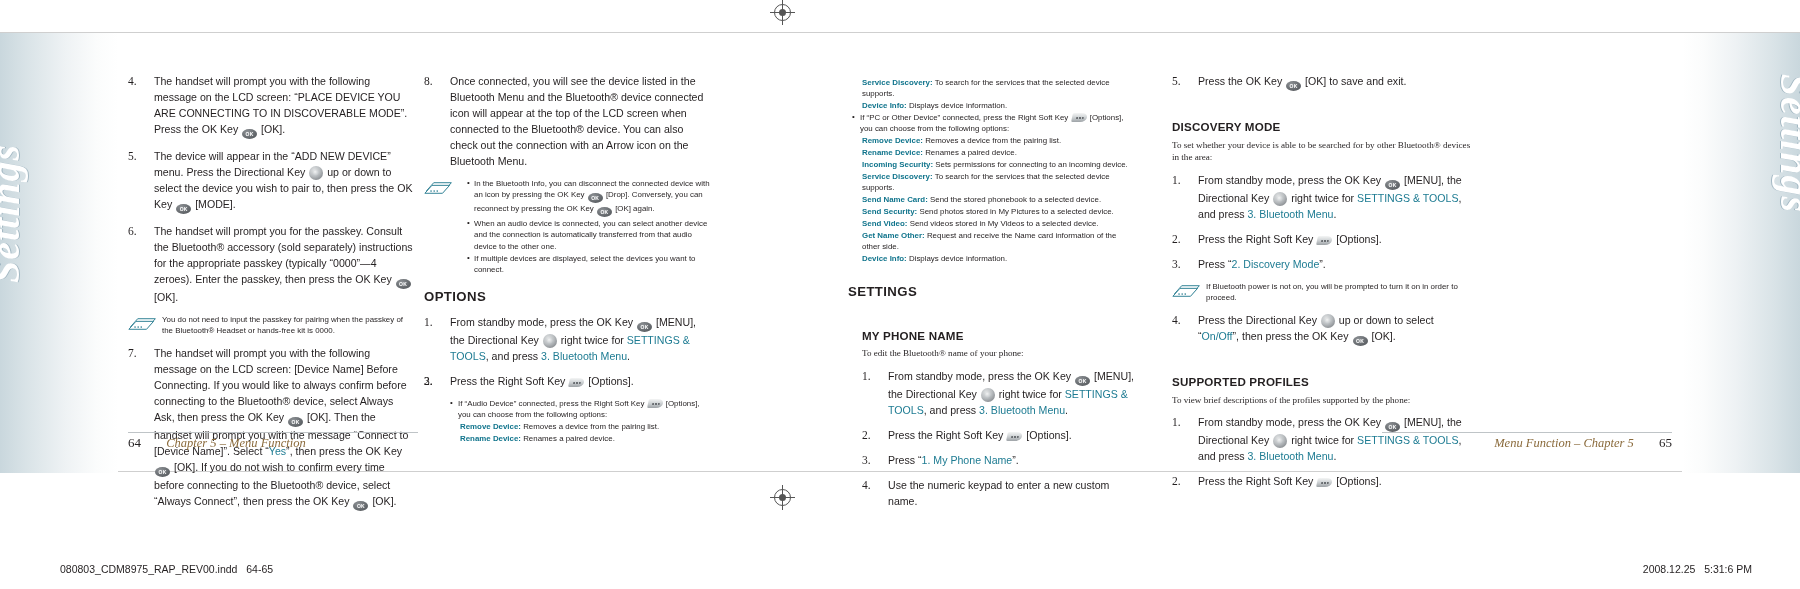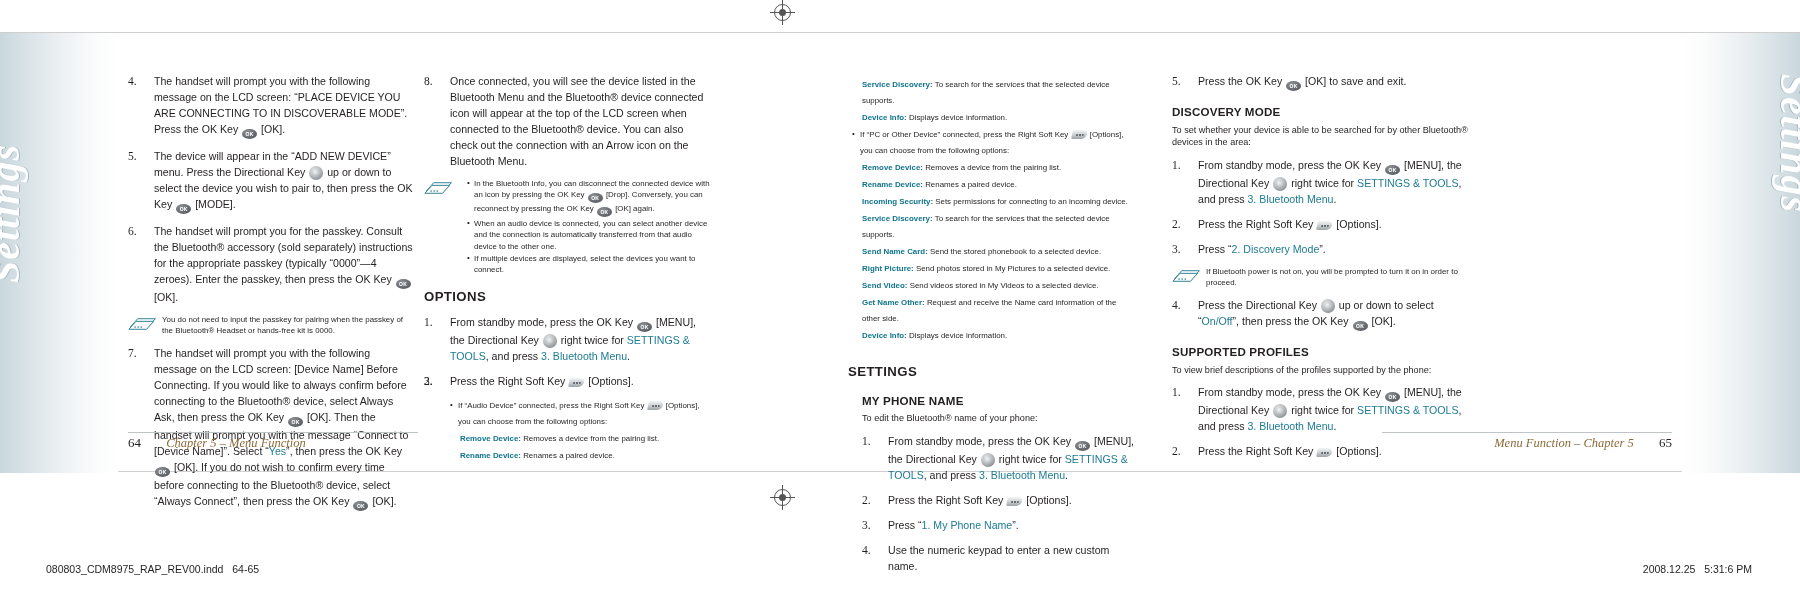--- a/index.html
+++ b/index.html
@@ -112,27 +112,28 @@
     letter-spacing: .4px;
     color: #231f20;
     margin: 14px 0 9px 0;
   }
   h4.sub {
     font-family: "Liberation Sans", sans-serif;
     font-weight: bold;
     font-size: 11.6px;
     letter-spacing: .2px;
     color: #231f20;
-    margin: 13px 0 4px 0;
+    margin: 28px 0 4px 0;
   }
   p.lead {
     margin: 0 0 8px 0;
     font-size: 9.1px;
     line-height: 12.6px;
     color: #231f20;
+    font-family: Liberation Serif, serif;
   }
   .indent-block { padding-left: 14px; }
 
   
   .teal { color: #1d7b92; }
   .teal-b { color: #10748c; font-weight: bold; }
 
   
   .note {
     position: relative;
@@ -143,21 +144,21 @@
     color: #231f20;
   }
   .note ul { margin: 0; padding: 0 0 0 9px; list-style: none; }
   .note ul li { position: relative; padding-left: 7px; margin-bottom: 1px; }
   .note ul li::before {
     content: "•"; position: absolute; left: 0; top: -1px; color: #231f20; font-size: 8px;
   }
   .note-icon { position: absolute; left: 0; top: 1px; width: 30px; height: 18px; }
 
   
-  ul.sublist { margin: 4px 0 0 0; padding: 0; list-style: none; font-size: 7.9px; line-height: 16px; }
+  ul.sublist { margin: 4px 0 0 0; padding: 0; list-style: none; font-size: 7.9px; line-height: 11px; }
   ul.sublist > li { position: relative; padding-left: 8px; margin-bottom: 1px; }
   ul.sublist > li.bulleted::before { content: "•"; position: absolute; left: 0; top: -1px; }
   ul.sublist .defs { padding-left: 10px; }
 
   
   .key-ok, .key-dir, .key-soft {
     display: inline-block; vertical-align: -3px; margin: 0 1px;
   }
   .key-ok {
     width: 15px; height: 10px; border-radius: 50%;
@@ -208,21 +209,21 @@
   }
 
   
   .slug {
     position: absolute;
     font-family: "Liberation Sans", sans-serif;
     font-size: 10.5px;
     color: #231f20;
     white-space: pre;
   }
-  .slug-left  { left: 46px;  bottom: 14px; text-align: right; }
+  .slug-left  { left: 60px;  bottom: 14px; text-align: right; }
   .slug-right { right: 48px; bottom: 14px; }
 </style>
 </head>
 <body>
 
 <div id="page">
 
   <div class="reg-mark" style="left:774px; top:4px;">
       <span class="dot"></span>
     </div>
@@ -341,21 +342,21 @@
         <div style="padding-left:0;">
           <ul class="sublist" style="padding-left:4px;">
             <li class="defs"><span class="teal-b">Service Discovery:</span> <span>To search for the services that the selected device supports.</span></li>
             <li class="defs"><span class="teal-b">Device Info:</span> <span>Displays device information.</span></li>
             <li class="bulleted"><span>If “PC or Other Device” connected, press the Right Soft Key </span><span class="key-soft"></span><span> [Options], you can choose from the following options:</span></li>
             <li class="defs"><span class="teal-b">Remove Device:</span> <span>Removes a device from the pairing list.</span></li>
             <li class="defs"><span class="teal-b">Rename Device:</span> <span>Renames a paired device.</span></li>
             <li class="defs"><span class="teal-b">Incoming Security:</span> <span>Sets permissions for connecting to an incoming device.</span></li>
             <li class="defs"><span class="teal-b">Service Discovery:</span> <span>To search for the services that the selected device supports.</span></li>
             <li class="defs"><span class="teal-b">Send Name Card:</span> <span>Send the stored phonebook to a selected device.</span></li>
-            <li class="defs"><span class="teal-b">Right Picture:</span> <span>Send photos stored in My Pictures to a selected device.</span></li>
+            <li class="defs"><span class="teal-b">Send Security:</span> <span>Send photos stored in My Pictures to a selected device.</span></li>
             <li class="defs"><span class="teal-b">Send Video:</span> <span>Send videos stored in My Videos to a selected device.</span></li>
             <li class="defs"><span class="teal-b">Get Name Other:</span> <span>Request and receive the Name card information of the other side.</span></li>
             <li class="defs"><span class="teal-b">Device Info:</span> <span>Displays device information.</span></li>
           </ul>
         </div>
 
         <h3 class="sec" style="margin-top:20px;">SETTINGS</h3>
 
         <div class="indent-block">
           <h4 class="sub">MY PHONE NAME</h4>

